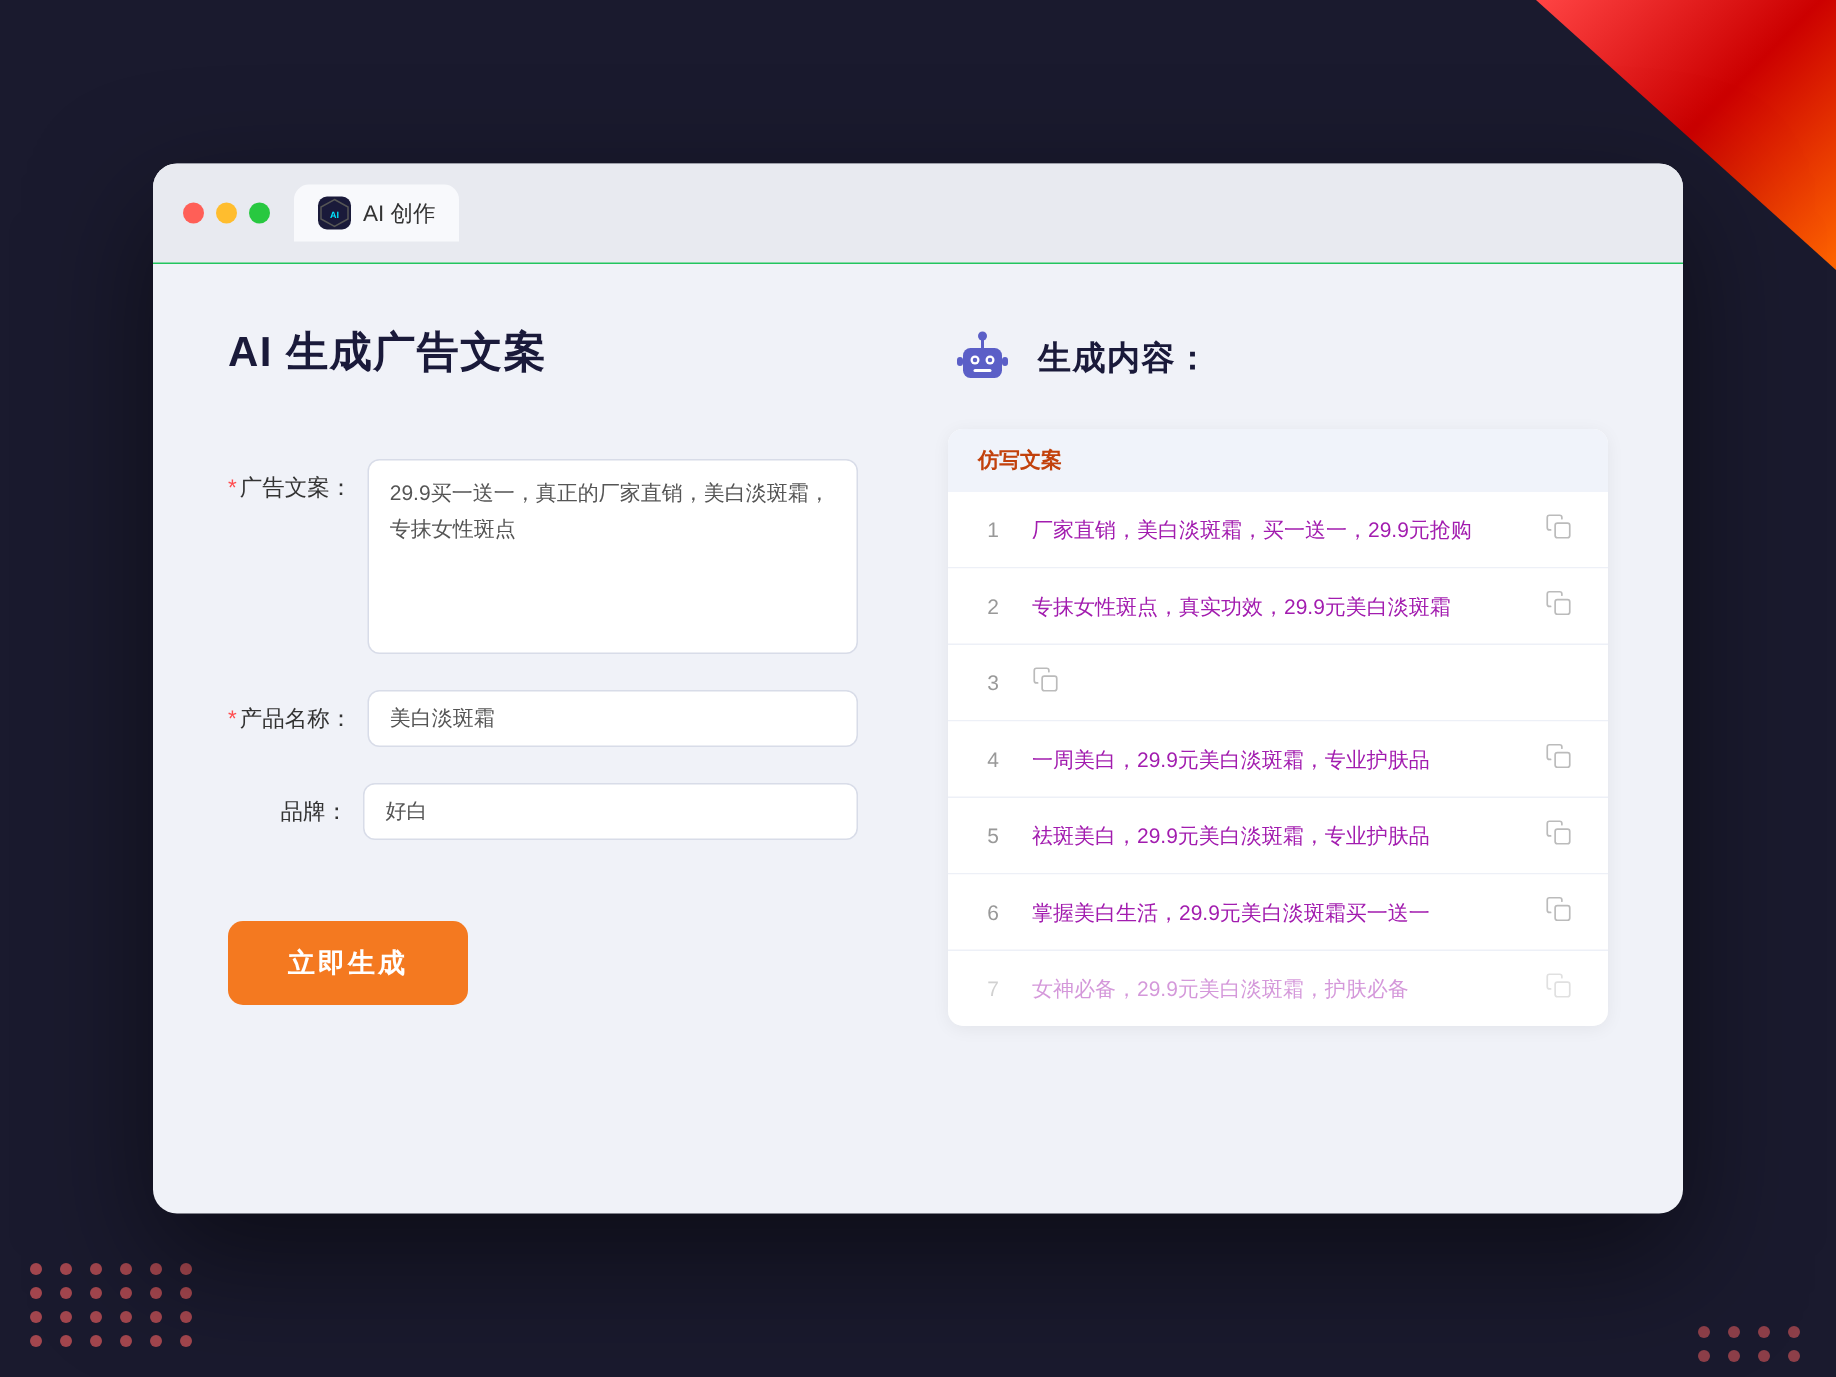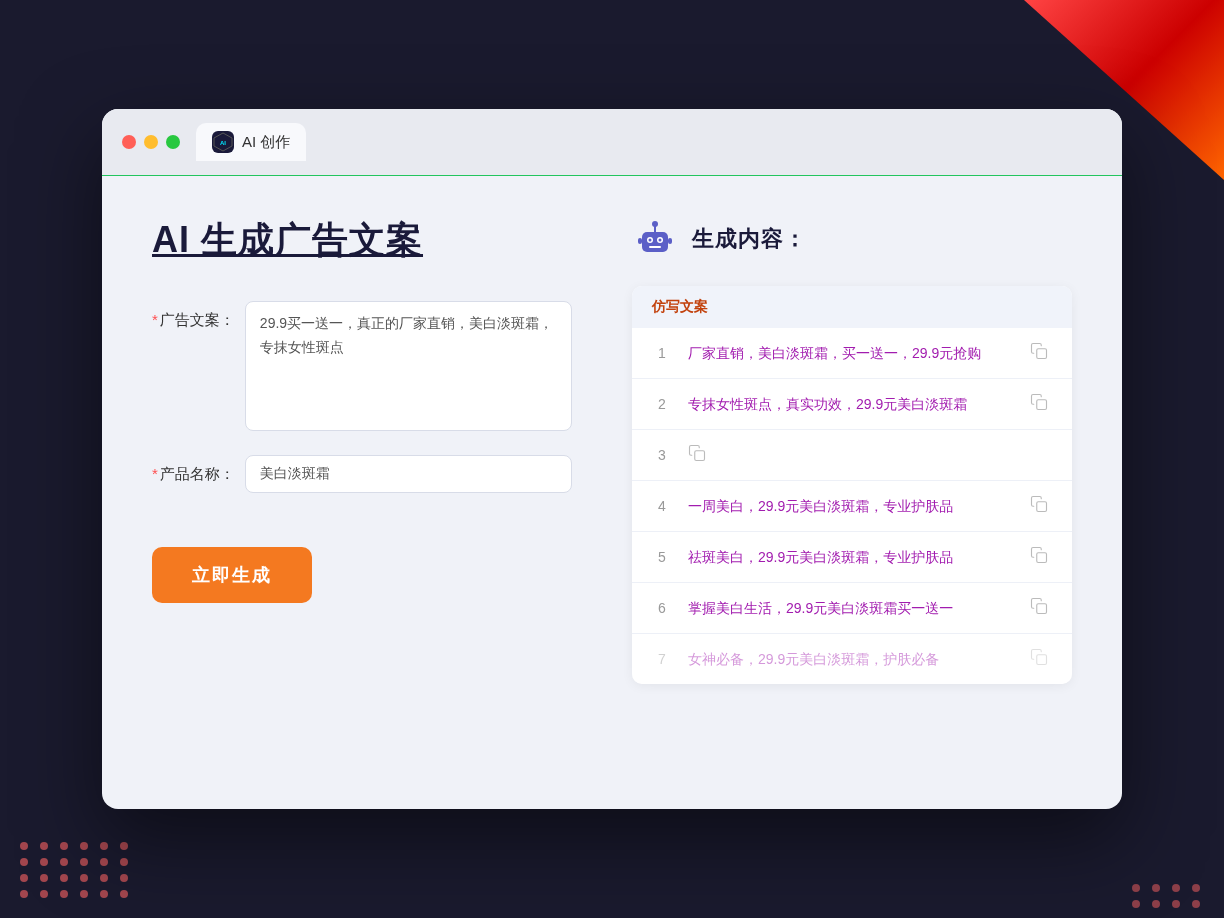--- a/index.html
+++ b/index.html
@@ -137,26 +137,25 @@
       min-height: 600px;
     }
 
     
     .left-panel {
       flex: 1;
       max-width: 420px;
     }
 
     .page-title {
-      font-size: 36px;
+      font-size: 28px;
       font-weight: 700;
       color: #1a1a3a;
-      margin-bottom: 36px;
+      margin-bottom: 52px;
       letter-spacing: 1px;
-      text-decoration: underline;
     }
 
     .form-group {
       margin-bottom: 24px;
       display: flex;
       align-items: flex-start;
       gap: 10px;
     }
 
     .form-label {
@@ -363,20 +362,24 @@
 
       
       <div class="form-group">
         <label class="form-label">
           <span class="required-star">*</span><span>产品名称：</span>
         </label>
         <input type="text" class="form-input" value="美白淡斑霜" style="">
       </div>
 
       
+      <div class="form-group">
+        <label class="form-label">品牌：</label>
+        <input type="text" class="form-input" value="好白" style="">
+      </div>
 
       
       <button class="generate-btn">立即生成</button>
     </div>
 
     <div class="right-panel">
       <div class="right-header">
 
         <div class="robot-icon">
           <svg width="46" height="46" viewBox="0 0 46 46">

